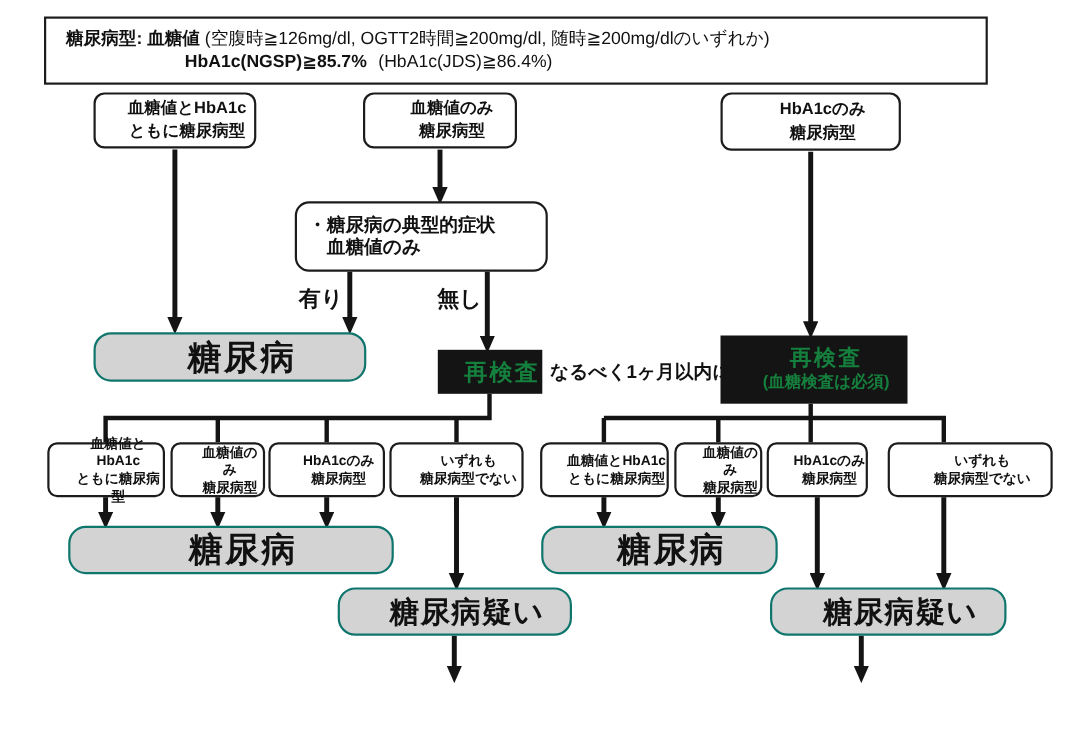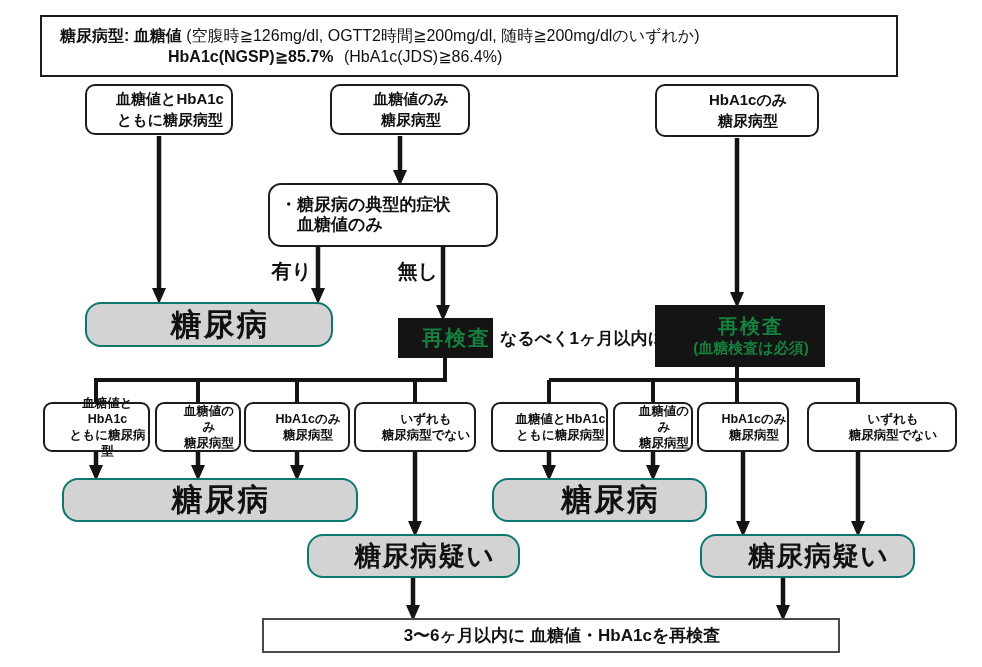--- a/index.html
+++ b/index.html
@@ -139,15 +139,14 @@
     <span>いずれも</span>
     <span>糖尿病型でない</span>
   </div>
 
   <div class="node gray dm" style="left:62px;top:478px;width:296px;height:44px;">糖尿病</div>
   <div class="node gray dm" style="left:492px;top:478px;width:215px;height:44px;">糖尿病</div>
 
   <div class="node gray sus" style="left:307px;top:534px;width:213px;height:44px;">糖尿病疑い</div>
   <div class="node gray sus" style="left:700px;top:534px;width:215px;height:44px;">糖尿病疑い</div>
 
-  <div class="node footer" style="left:262px;top:618px;width:578px;height:35px;">3〜6ヶ月以内に 血糖値・HbA1cを再検査</div>
 
 </div>
 
 </body></html>

